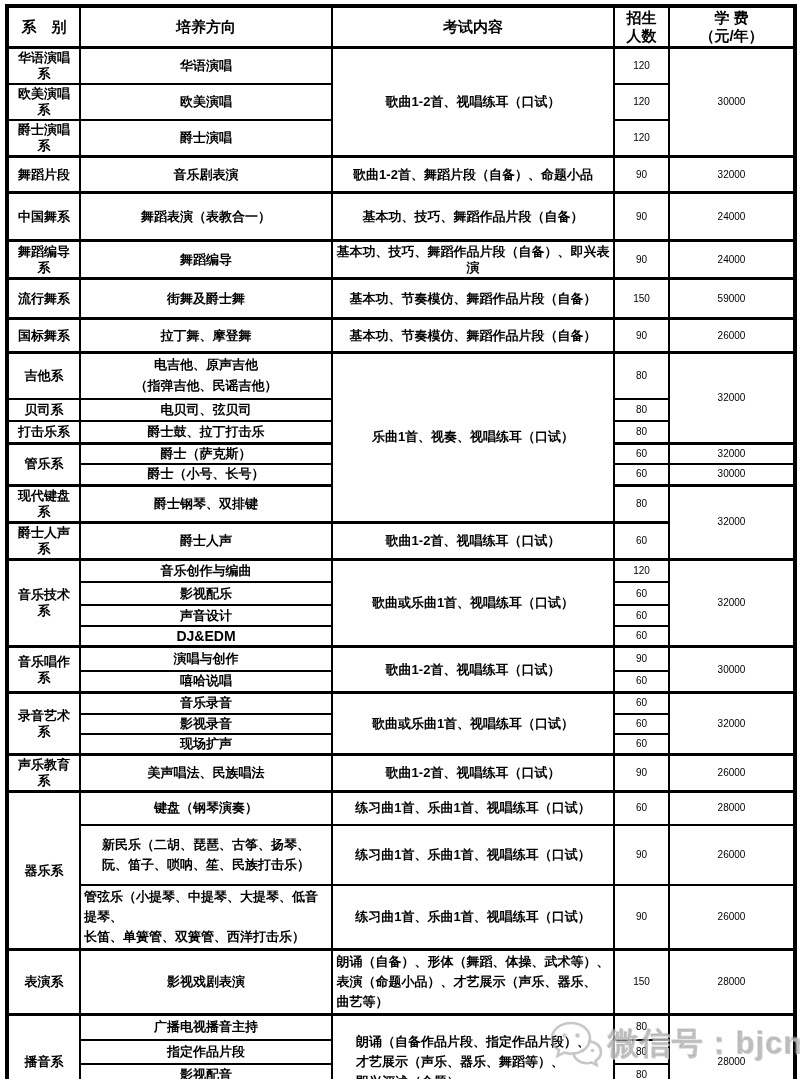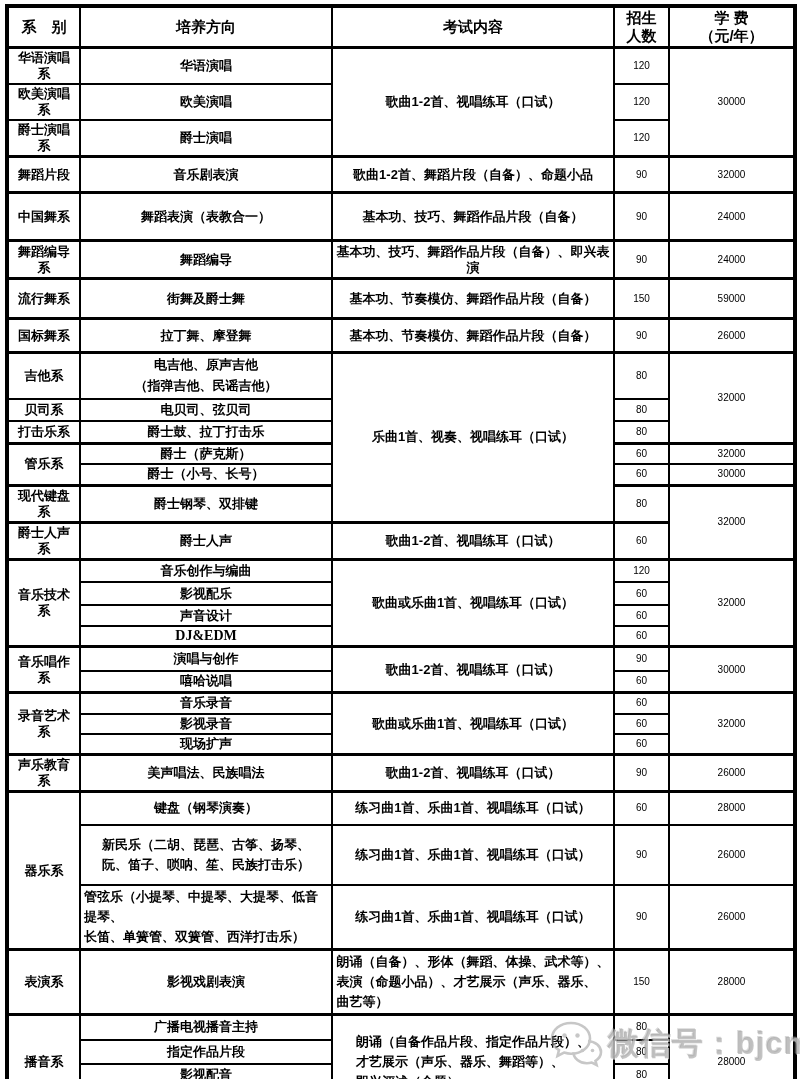--- a/index.html
+++ b/index.html
@@ -21,21 +21,21 @@
     border:2px solid #000;
     text-align:center;vertical-align:middle;
     padding:1px 3px;
     font-size:13px;line-height:16px;font-weight:bold;
     white-space:pre-line;
     overflow:hidden;
   }
   th{font-size:15px;line-height:18px;border-bottom:3px solid #000;}
   tr.g > td{border-top:3px solid #000;}
   td.num{font-weight:normal;font-size:10px;}
-  td.serif{font-family:Liberation Serif, serif;font-size:14px;}
+  td.serif{font-family:Liberation Sans, sans-serif;font-size:14px;}
   .lh15{line-height:21px;font-family:Liberation Mono, monospace;}
   .lh18{line-height:18px;margin-top:44px;}
   .lh20{line-height:20px;}
   .lb{display:inline-block;text-align:left;white-space:pre-line;}
   
   .wm{
     position:absolute;left:548px;top:1016px;height:56px;
     display:flex;align-items:center;gap:4px;
     pointer-events:none;z-index:5;
   }

